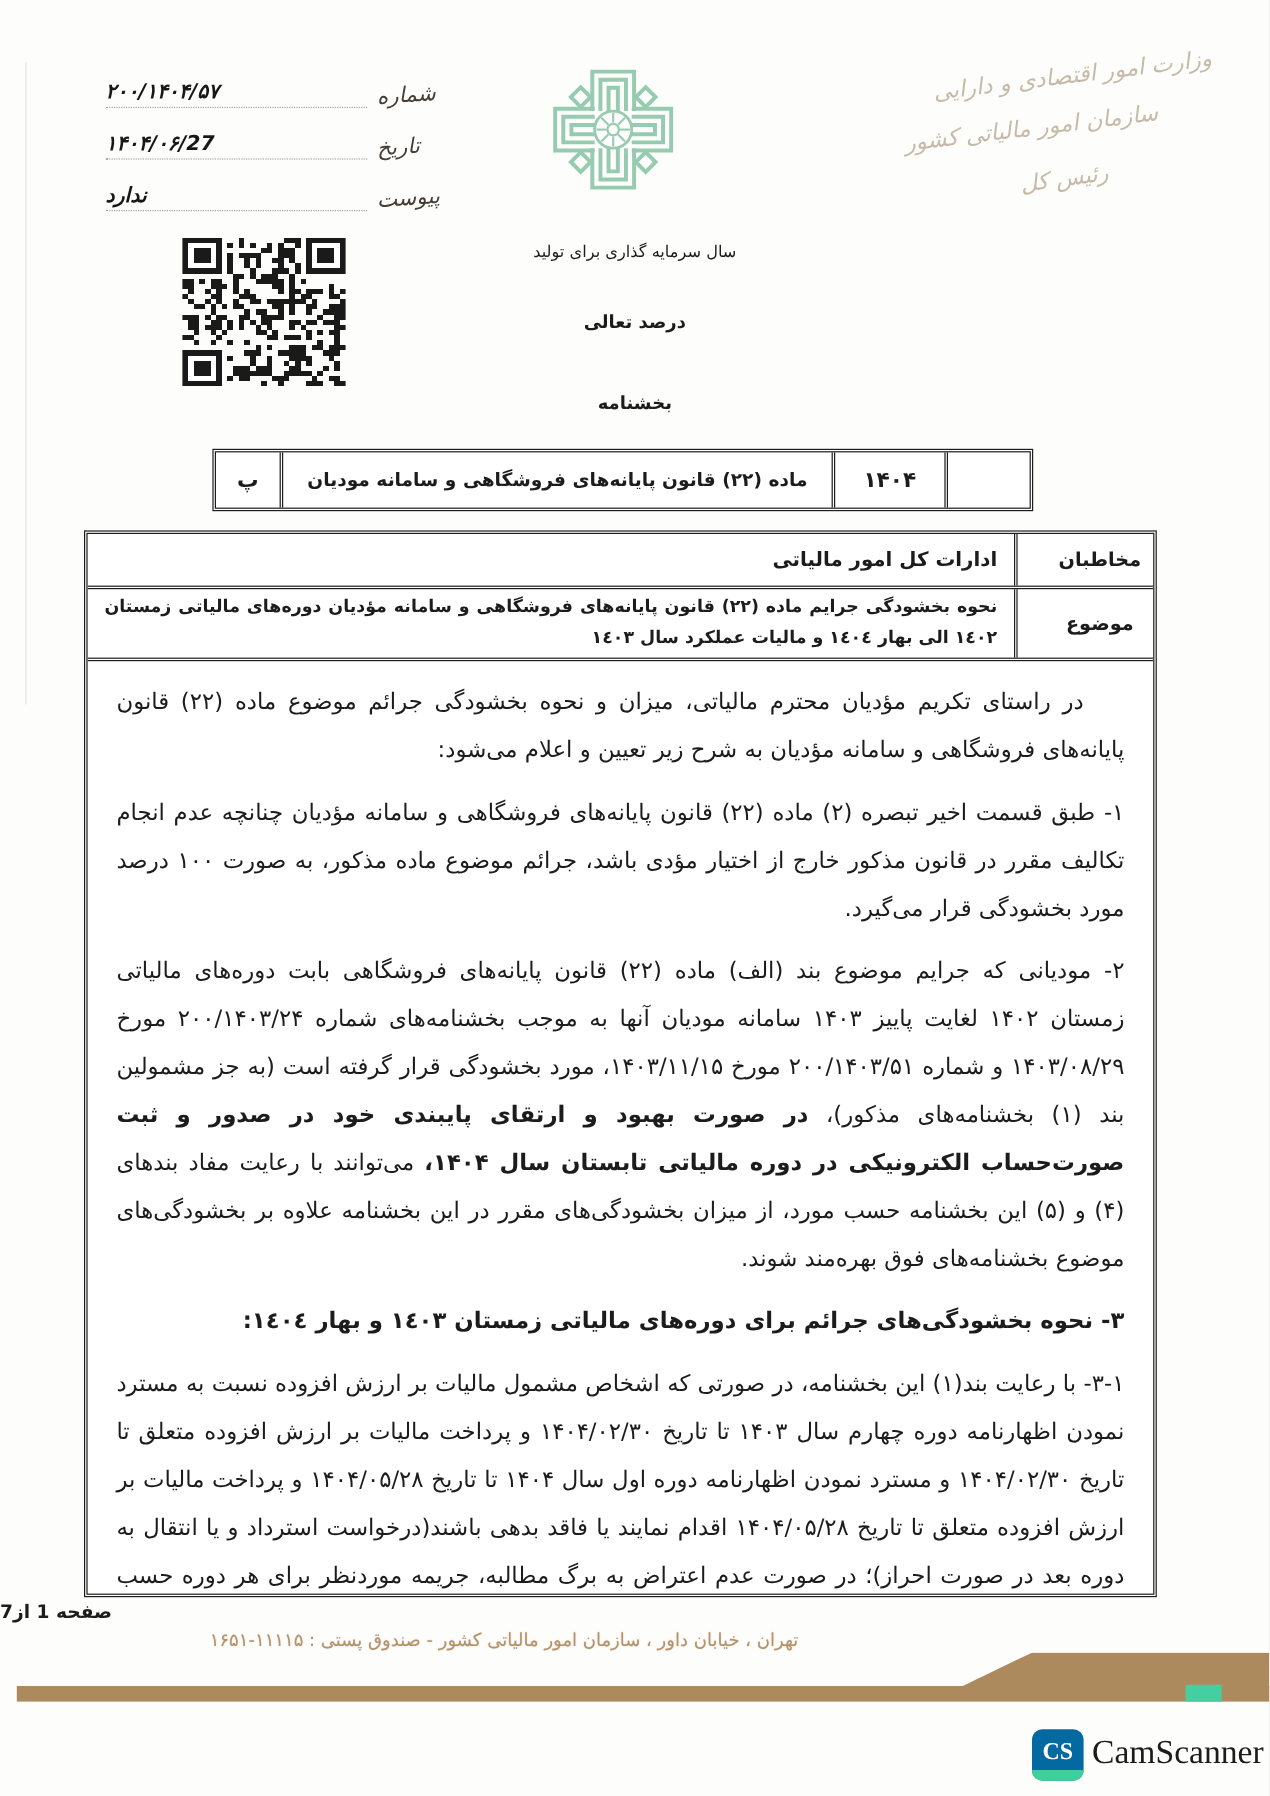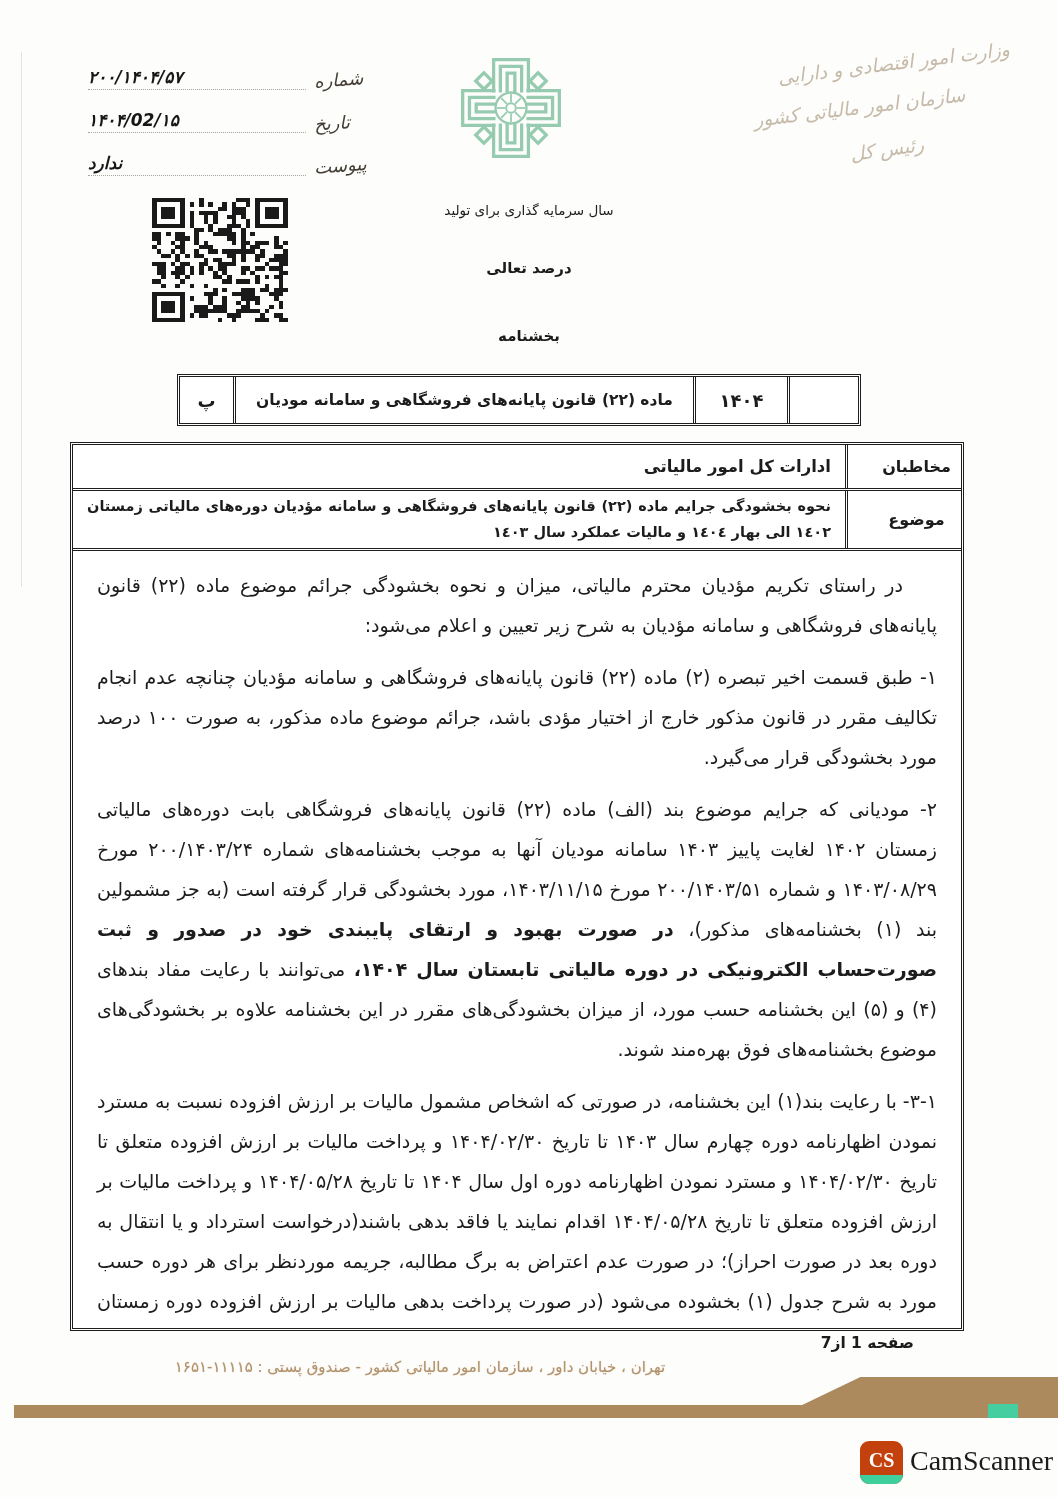--- a/index.html
+++ b/index.html
@@ -62,33 +62,33 @@
   .row-addr .ival { font-weight:700; font-size:16.5px; }
   .row-subj { height:60px; }
   .row-subj .ival { font-weight:700; font-size:14.5px; line-height:1.75; text-align:justify; }
 
   .bodytext { padding:14px 24px 0 24px; }
   .bodytext p { font-size:19px; line-height:40px; text-align:justify; margin-bottom:12px; }
   .bodytext p.indent { text-indent:34px; }
   .bodytext span.b { font-weight:700; }
 
   
-  .pagenum { position:absolute; left:0; top:1334px; width:914px; text-align:right;
+  .pagenum { position:absolute; left:0; top:1334px; width:914px; text-align:left;
     font-weight:700; font-size:15.5px; }
   .address { position:absolute; left:100px; top:1358px; width:640px; text-align:center;
     direction:rtl; font-size:15px; color:rgba(171,136,92,.85);
     text-shadow:0 0 1px rgba(171,136,92,.5); }
   .trap { position:absolute; left:798px; top:1377px; width:260px; height:30px;
     background:#ad8a5e; clip-path:polygon(24% 0, 100% 0, 100% 100%, 0 100%); }
   .bar { position:absolute; left:14px; top:1405px; width:1044px; height:13px; background:#ad8a5e; }
   .tealsq { position:absolute; left:988px; top:1404px; width:30px; height:14px; background:#45cfa0; }
 
   
   .cs-badge { position:absolute; left:860px; top:1441px; width:43px; height:43px;
-    background:#c2410c; border-radius:9px; display:flex; align-items:center;
+    background:#0369a1; border-radius:9px; display:flex; align-items:center;
     justify-content:center; direction:ltr; }
   .cs-badge .strip { position:absolute; bottom:0; left:0; width:100%; height:9px;
     background:#3fcf9d; border-radius:0 0 9px 9px; }
   .cs-badge .cstxt { color:#fff; font-weight:700; font-size:20px; margin-top:-5px;
     font-family:"Liberation Serif", serif; }
   .cs-name { position:absolute; left:910px; top:1445px; direction:ltr;
     font-family:"Liberation Serif", serif; font-size:28px; color:#1c1c1c; }
 </style>
 </head>
 <body>
@@ -99,21 +99,21 @@
 
   <div class="hrow hrow1">
     <span class="hlabel">شماره</span>
     <span class="hline">
       <b class="hval">۲۰۰/۱۴۰۴/۵۷</b>
     </span>
   </div>
   <div class="hrow hrow2">
     <span class="hlabel">تاریخ</span>
     <span class="hline">
-      <b class="hval">۱۴۰۴/02/۱۵</b>
+      <b class="hval">۱۴۰۴/۰۶/27</b>
     </span>
   </div>
   <div class="hrow hrow3">
     <span class="hlabel">پیوست</span>
     <span class="hline">
       <b class="hval">ندارد</b>
     </span>
   </div>
 
   <div class="qr">
@@ -470,20 +470,21 @@
       <div class="ival">ادارات کل امور مالیاتی</div>
     </div>
     <div class="irow row-subj">
       <div class="ilabel">موضوع</div>
       <div class="ival">نحوه بخشودگی جرایم ماده (۲۲) قانون پایانه‌های فروشگاهی و سامانه مؤدیان دوره‌های مالیاتی زمستان ١٤٠٢ الی بهار ١٤٠٤ و مالیات عملکرد سال ١٤٠٣</div>
     </div>
     <div class="bodytext">
         <p class="indent"><span>در راستای تکریم مؤدیان محترم مالیاتی، میزان و نحوه بخشودگی جرائم موضوع ماده (۲۲) قانون پایانه‌های فروشگاهی و سامانه مؤدیان به شرح زیر تعیین و اعلام می‌شود:</span></p>
         <p><span>۱- طبق قسمت اخیر تبصره (۲) ماده (۲۲) قانون پایانه‌های فروشگاهی و سامانه مؤدیان چنانچه عدم انجام تکالیف مقرر در قانون مذکور خارج از اختیار مؤدی باشد، جرائم موضوع ماده مذکور، به صورت ۱۰۰ درصد مورد بخشودگی قرار می‌گیرد.</span></p>
         <p><span>۲- مودیانی که جرایم موضوع بند (الف) ماده (۲۲) قانون پایانه‌های فروشگاهی بابت دوره‌های مالیاتی زمستان ۱۴۰۲ لغایت پاییز ۱۴۰۳ سامانه مودیان آنها به موجب بخشنامه‌های شماره ۲۰۰/۱۴۰۳/۲۴ مورخ ۱۴۰۳/۰۸/۲۹ و شماره ۲۰۰/۱۴۰۳/۵۱ مورخ ۱۴۰۳/۱۱/۱۵، مورد بخشودگی قرار گرفته است (به جز مشمولین بند (۱) بخشنامه‌های مذکور)، </span><span class="b">در صورت بهبود و ارتقای پایبندی خود در صدور و ثبت صورت‌حساب الکترونیکی در دوره مالیاتی تابستان سال ۱۴۰۴،</span><span> می‌توانند با رعایت مفاد بندهای (۴) و (۵) این بخشنامه حسب مورد، از میزان بخشودگی‌های مقرر در این بخشنامه علاوه بر بخشودگی‌های موضوع بخشنامه‌های فوق بهره‌مند شوند.</span></p>
+        <p><span class="b">۳- نحوه بخشودگی‌های جرائم برای دوره‌های مالیاتی زمستان ١٤٠٣ و بهار ١٤٠٤:</span></p>
         <p><span>۳-۱- با رعایت بند(۱) این بخشنامه، در صورتی که اشخاص مشمول مالیات بر ارزش افزوده نسبت به مسترد نمودن اظهارنامه دوره چهارم سال ۱۴۰۳ تا تاریخ ۱۴۰۴/۰۲/۳۰ و پرداخت مالیات بر ارزش افزوده متعلق تا تاریخ ۱۴۰۴/۰۲/۳۰ و مسترد نمودن اظهارنامه دوره اول سال ۱۴۰۴ تا تاریخ ۱۴۰۴/۰۵/۲۸ و پرداخت مالیات بر ارزش افزوده متعلق تا تاریخ ۱۴۰۴/۰۵/۲۸ اقدام نمایند یا فاقد بدهی باشند(درخواست استرداد و یا انتقال به دوره بعد در صورت احراز)؛ در صورت عدم اعتراض به برگ مطالبه، جریمه موردنظر برای هر دوره حسب مورد به شرح جدول (۱) بخشوده می‌شود (در صورت پرداخت بدهی مالیات بر ارزش افزوده دوره زمستان ۱۴۰۳ تا تاریخ ۱۴۰۴/۰۶/۳۰ میزان بخشودگی جرایم دوره مالیاتی</span></p>
       </div>
   </div>
 
   <div class="pagenum">صفحه 1 از7</div>
   <div class="address">تهران ، خیابان داور ، سازمان امور مالیاتی کشور - صندوق پستی : ۱۱۱۱۵-۱۶۵۱</div>
   <div class="trap"></div>
   <div class="bar"></div>
   <div class="tealsq"></div>
 

